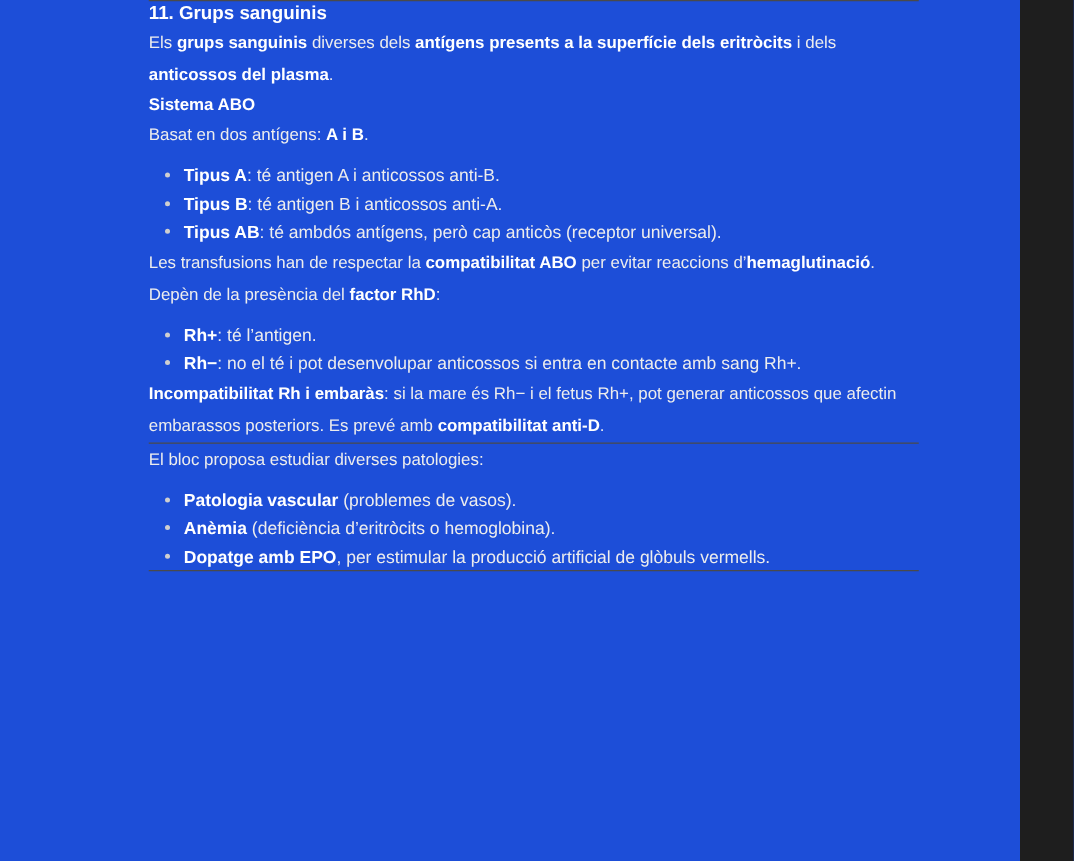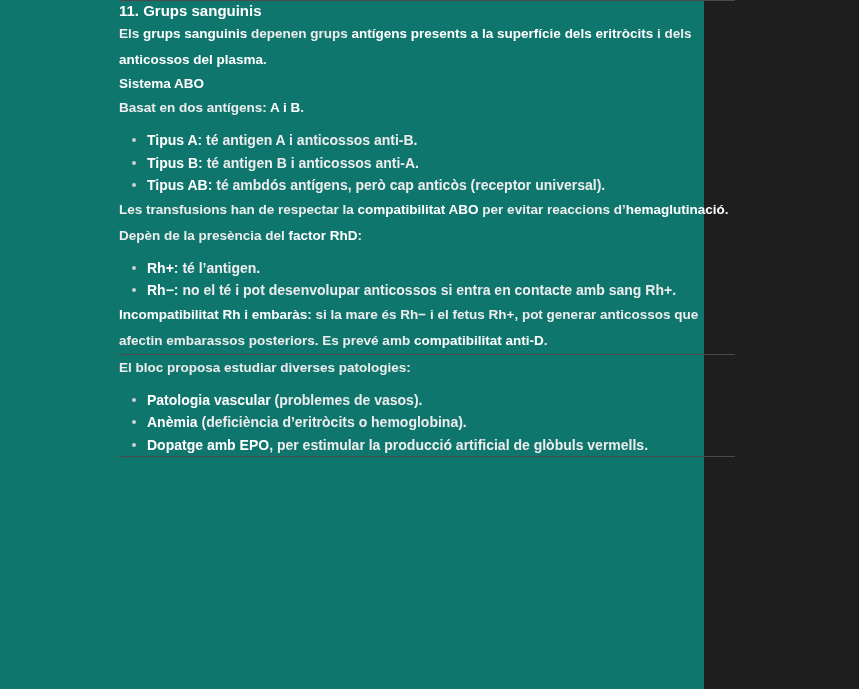--- a/index.html
+++ b/index.html
@@ -11,23 +11,23 @@
     width: 859px;
     height: 689px;
     background: #1e1e1e;
     font-family: "Liberation Sans", sans-serif;
     color: #ededed;
     overflow: hidden;
   }
 
   .page {
     position: relative;
-    width: 704px;
+    width: 816px;
     height: 689px;
-    background: #0f766e;
+    background: #1d4ed8;
     box-sizing: border-box;
   }
 
   .content {
     position: absolute;
     left: 119px;
     top: 0;
     width: 616px;
   }
 
@@ -93,33 +93,33 @@
     position: absolute;
     left: 13px;
     top: 9px;
     width: 4px;
     height: 4px;
     border-radius: 50%;
     background: #cfcfcf;
   }
 
   .seg-b { font-weight: bold; color: #ffffff; }
-  .seg-n { font-weight: bold; color: #ededed; }
+  .seg-n { font-weight: normal; color: #ededed; }
 </style>
 </head>
 <body>
 
 <div class="page">
   <div class="content">
 
     <hr class="rule rule-top">
 
     <h2 class="section-title sp-title-top">11. Grups sanguinis</h2>
 
-    <p class="para sp-after-title"><span class="seg-n">Els </span><span class="seg-b">grups sanguinis</span><span class="seg-n"> depenen grups </span><span class="seg-b">antígens presents a la superfície dels eritròcits</span><span class="seg-n"> i dels </span><span class="seg-b">anticossos del plasma</span><span class="seg-n">.</span></p>
+    <p class="para sp-after-title"><span class="seg-n">Els </span><span class="seg-b">grups sanguinis</span><span class="seg-n"> diverses dels </span><span class="seg-b">antígens presents a la superfície dels eritròcits</span><span class="seg-n"> i dels </span><span class="seg-b">anticossos del plasma</span><span class="seg-n">.</span></p>
 
     <h3 class="sub-title sp-sub">Sistema ABO</h3>
 
     <p class="para sp-tight"><span class="seg-n">Basat en dos antígens: </span><span class="seg-b">A i B</span><span class="seg-n">.</span></p>
 
     <ul class="bullets">
         <li><span class="dot"></span><span><span class="seg-b">Tipus A</span><span class="seg-n">: té antigen A i anticossos anti-B.</span></span></li>
         <li><span class="dot"></span><span><span class="seg-b">Tipus B</span><span class="seg-n">: té antigen B i anticossos anti-A.</span></span></li>
         <li><span class="dot"></span><span><span class="seg-b">Tipus AB</span><span class="seg-n">: té ambdós antígens, però cap anticòs (receptor universal).</span></span></li>
       </ul>

